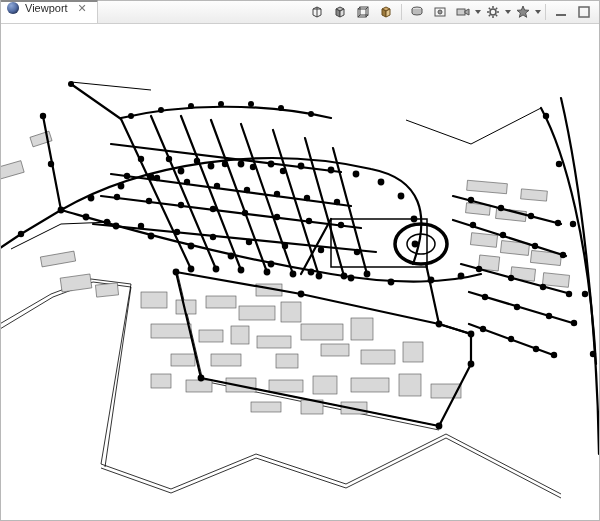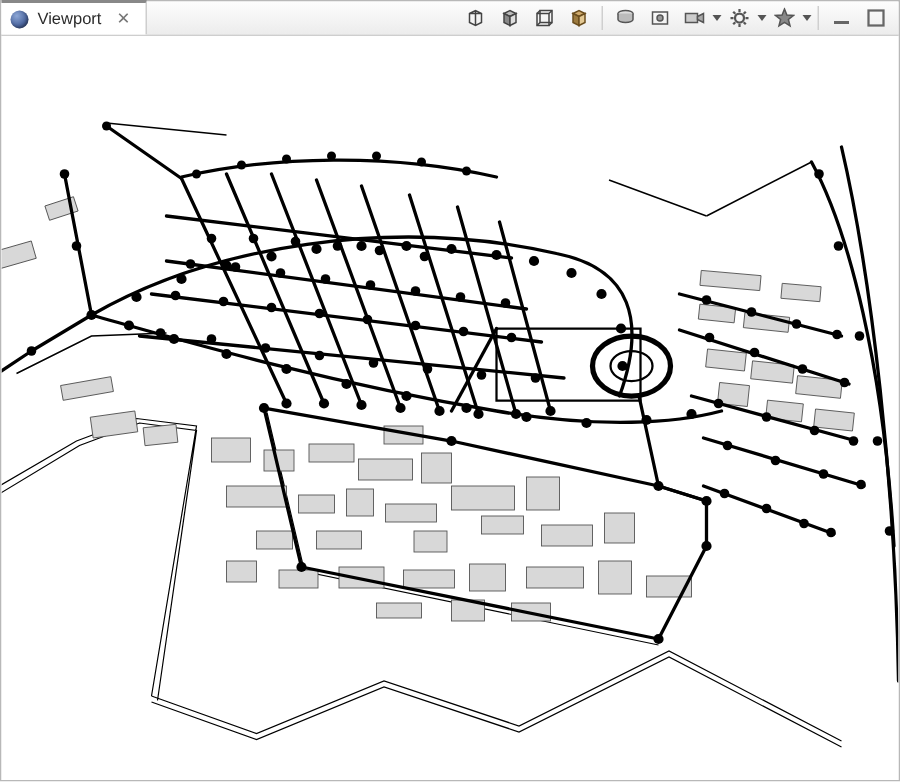--- a/index.html
+++ b/index.html
@@ -6,21 +6,21 @@
     --panel-bg:#ffffff;
     --panel-border:#b8b8b8;
     --tab-bg:#f4f4f4;
     --tab-border:#cecece;
     --icon-stroke:#3a3a3a;
     --icon-fill:#e0e0e0;
   }
   html,body{margin:0;padding:0;width:600px;height:521px;font-family:"Segoe UI",Tahoma,sans-serif;font-size:11px;color:#2b2b2b;background:#fff}
   .panel{position:relative;width:600px;height:521px;box-sizing:border-box;border:1px solid var(--panel-border);background:var(--panel-bg);display:flex;flex-direction:column}
   .titlebar{display:flex;align-items:stretch;height:22px;background:linear-gradient(#fdfdfd,#ececec);border-bottom:1px solid var(--tab-border)}
-  .tab{display:flex;align-items:center;gap:6px;padding:0 10px 0 6px;background:#fff;border-right:1px solid var(--tab-border);border-top:2px solid #888;margin-top:-1px}
+  .tab{display:flex;gap:6px;padding:0 10px 0 6px;background:#fff;border-right:1px solid var(--tab-border);border-top:2px solid #888;margin-top:-1px}
   .tab .eclipse-ball{width:12px;height:12px;border-radius:50%;background:radial-gradient(circle at 35% 30%,#8da7d6 0%,#4e68a0 55%,#2b3c66 100%);box-shadow:inset -1px -1px 2px rgba(0,0,0,.3)}
   .close-x{font-size:11px;color:#777;padding-left:4px}
   .spacer{flex:1}
   .toolbar{display:flex;align-items:center;gap:1px;padding:0 4px}
   .btn{width:20px;height:20px;display:flex;align-items:center;justify-content:center;border:1px solid transparent;border-radius:2px;cursor:pointer}
   .sep{width:1px;height:16px;background:#cfcfcf;margin:0 3px}
   .content{flex:1;position:relative;overflow:hidden;background:#fff}
   svg.icon{display:block}
   
   .drop{width:6px;height:20px;display:flex;align-items:center;justify-content:center}

